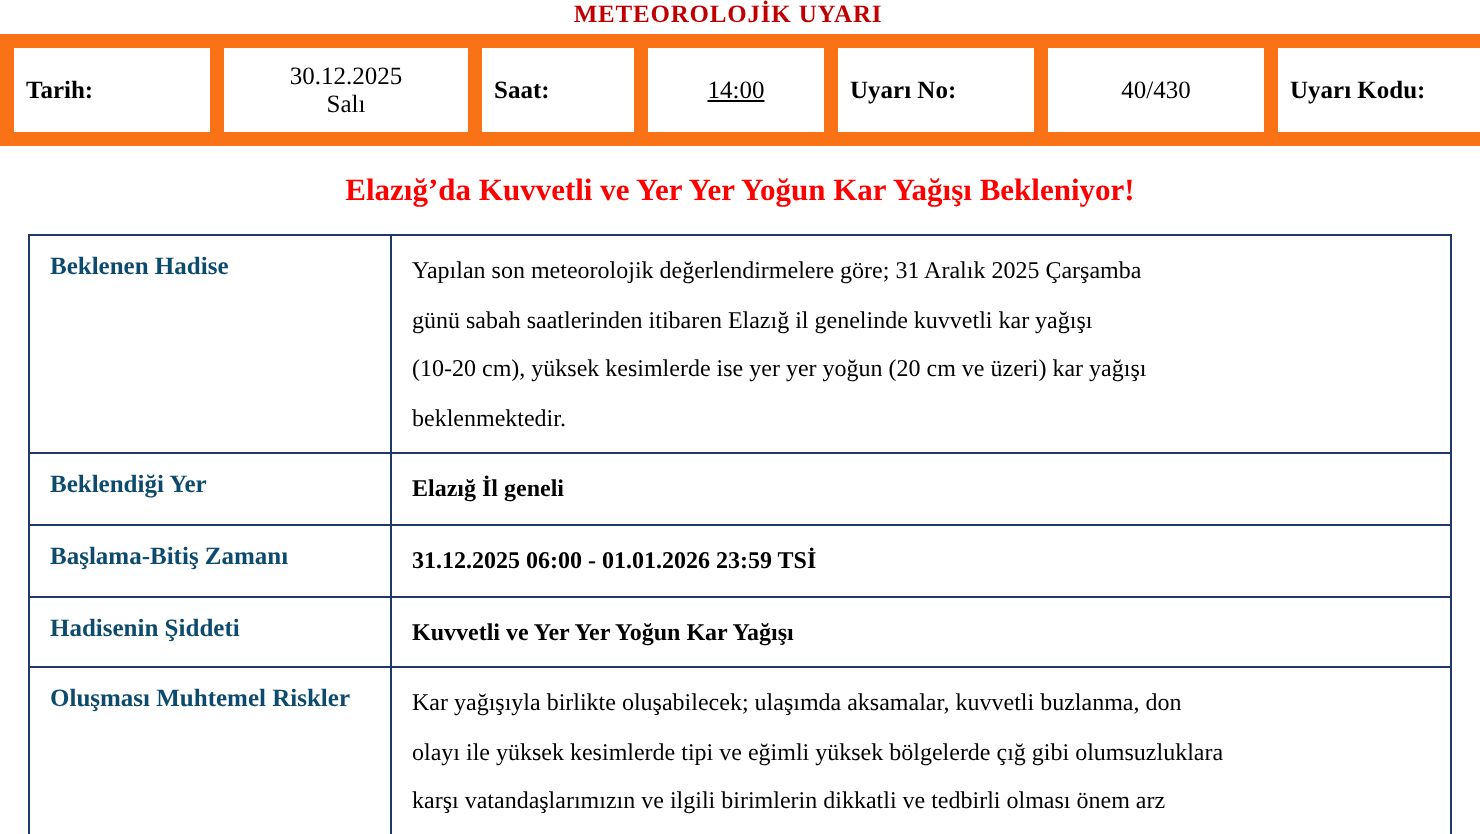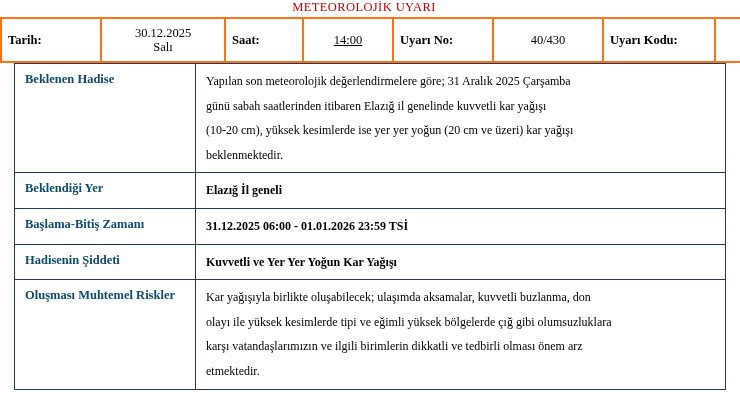--- a/index.html
+++ b/index.html
@@ -16,38 +16,38 @@
   }
   .page {
     position: relative;
     width: 740px;
     height: 417px;
     box-sizing: border-box;
   }
   .doc-heading {
     text-align: center;
     font-family: "Liberation Serif", serif;
-    font-weight: normal;
+    font-weight: bold;
     font-size: 12.5px;
     color: #c00000;
     letter-spacing: 0.4px;
     margin: 0;
     padding: 0 12px 3px 0;
     height: 12px;
     overflow: hidden;
   }
   
   .info-table {
     border-collapse: collapse;
     margin: 2px auto 0 auto;
     width: 664px;
     table-layout: fixed;
   }
   .info-table td {
-    border: 2px solid #f97316;
+    border: 7px solid #f97316;
     font-size: 12.5px;
     padding: 3px 6px;
     vertical-align: middle;
     height: 36px;
   }
   .info-table td.label {
     font-weight: bold;
   }
   .info-table td.value {
     text-align: center;
@@ -126,20 +126,21 @@
         </td>
         <td class="value" style="width:96px;">40/430</td>
         <td class="label" style="width:98px;">
           <span>Uyarı Kodu:</span>
         </td>
         <td class="value" style="width:94px;">Normal</td>
       </tr>
     </tbody>
   </table>
 
+  <div class="alert-title">Elazığ’da Kuvvetli ve Yer Yer Yoğun Kar Yağışı Bekleniyor!</div>
 
   <table class="main-table">
     <tbody>
       <tr>
         <td class="k">Beklenen Hadise</td>
         <td class="v">
           <p>Yapılan son meteorolojik değerlendirmelere göre; 31 Aralık 2025 Çarşamba</p>
           <p>günü sabah saatlerinden itibaren Elazığ il genelinde kuvvetli kar yağışı</p>
           <p>(10-20 cm), yüksek kesimlerde ise yer yer yoğun (20 cm ve üzeri) kar yağışı</p>
           <p>beklenmektedir.</p>

